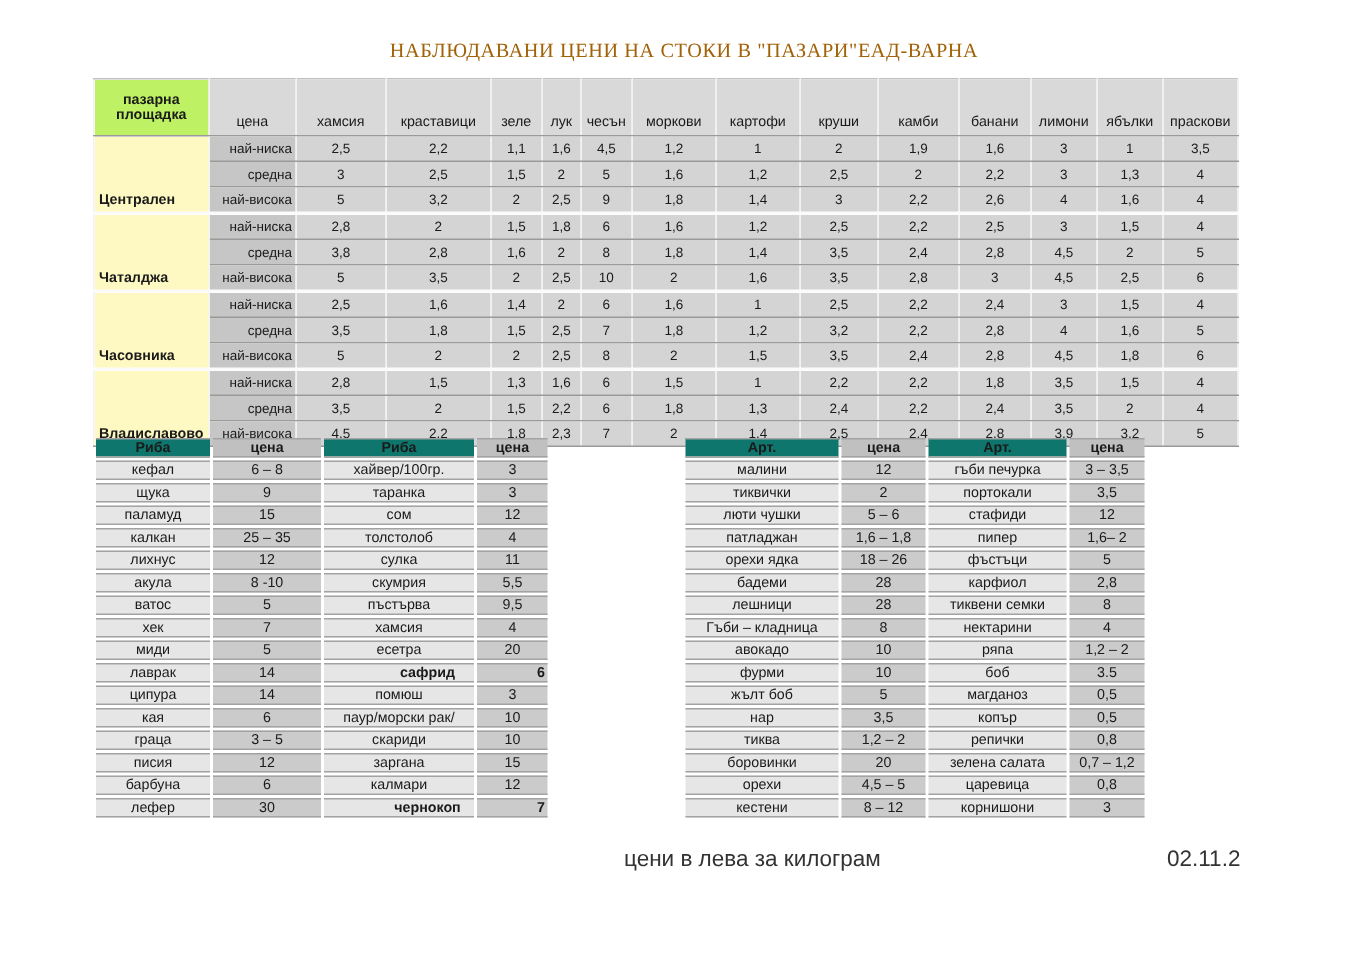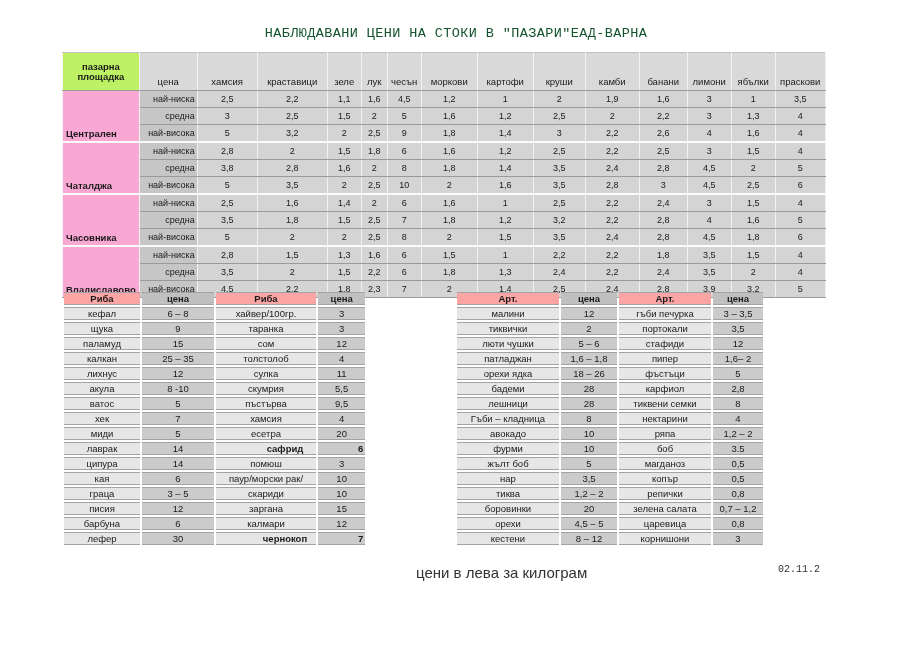--- a/index.html
+++ b/index.html
@@ -2,67 +2,67 @@
 <html><head>
 <meta charset="utf-8">
 <style>
   html,body{margin:0;padding:0;}
   body{
     width:912px;height:645px;position:relative;background:#ffffff;
     font-family:"Liberation Sans",sans-serif;color:#1a1a1a;overflow:hidden;
   }
   .title{
     position:absolute;top:26px;left:0;width:912px;text-align:center;
-    font-family:Liberation Mono, monospace;font-size:13.5px;letter-spacing:.4px;color:#14532d;
+    font-family:Liberation Serif, serif;font-size:13.5px;letter-spacing:.4px;color:#a16207;
   }
   
   .main-table{
     position:absolute;left:62px;top:52px;border-collapse:collapse;table-layout:fixed;
   }
   .main-table th,.main-table td{
     font-size:9px;line-height:10px;padding:0 2px;height:16px;
     border-left:1px solid #f2f2f2;border-right:1px solid #f2f2f2;
     border-top:1px solid #9a9a9a;border-bottom:1px solid #9a9a9a;
     overflow:hidden;white-space:nowrap;
   }
   .main-table thead th{
     height:34px;background:#d9d9d9;font-weight:normal;font-size:9.5px;
     text-align:center;vertical-align:bottom;padding-bottom:3px;
     border-top:1px solid #c0c0c0;
   }
   .main-table thead th.corner{
     background:#bef264;vertical-align:middle;padding-bottom:0;font-weight:bold;
   }
   .main-table td.market{
-    background:#f9a8d4;font-weight:bold;font-size:9.5px;text-align:left;
+    background:#fef9c3;font-weight:bold;font-size:9.5px;text-align:left;
     vertical-align:bottom;padding:2px 3px;
   }
   .main-table td.rowlabel{background:#c6c6c6;text-align:right;padding-left:5px;}
   .main-table td.val{background:#d4d4d4;text-align:center;}
   .main-table tr.group-start td{border-top:2px solid #fbfbfb;}
   .main-table tbody tr:first-child td{border-top:1px solid #9a9a9a;}
   
   .small-table{
     position:absolute;border-collapse:separate;border-spacing:2px;table-layout:fixed;
   }
   .small-table th,.small-table td{
     height:11px;font-size:9.5px;line-height:11px;text-align:center;padding:0 2px;
     border-top:1px solid #a3a3a3;border-bottom:1px solid #a3a3a3;
     overflow:hidden;white-space:nowrap;
   }
-  .small-table th.name-h{background:#fca5a5;font-weight:bold;}
+  .small-table th.name-h{background:#0f766e;font-weight:bold;}
   .small-table th.price-h{background:#c0c0c0;font-weight:bold;}
   .small-table td.name{background:#e6e6e6;}
   .small-table td.price{background:#cbcbcb;}
   .small-table .bold{font-weight:bold;padding-left:40px;}
   #fish-table{left:62px;top:290px;}
   #art-table{left:455px;top:290px;}
   
   .footer-note{position:absolute;left:416px;top:564px;font-size:15px;color:#333;}
-  .footer-date{position:absolute;left:778px;top:564px;font-size:10px;color:#333;font-family:Liberation Mono, monospace;}
+  .footer-date{position:absolute;left:778px;top:564px;font-size:15px;color:#333;}
 </style>
 </head>
 <body>
 
 <div class="title">НАБЛЮДАВАНИ ЦЕНИ НА СТОКИ В "ПАЗАРИ"ЕАД-ВАРНА</div>
 
 <table class="main-table">
   <colgroup id="mt-colgroup">
       <col style="width:74px">
       <col style="width:58px">

